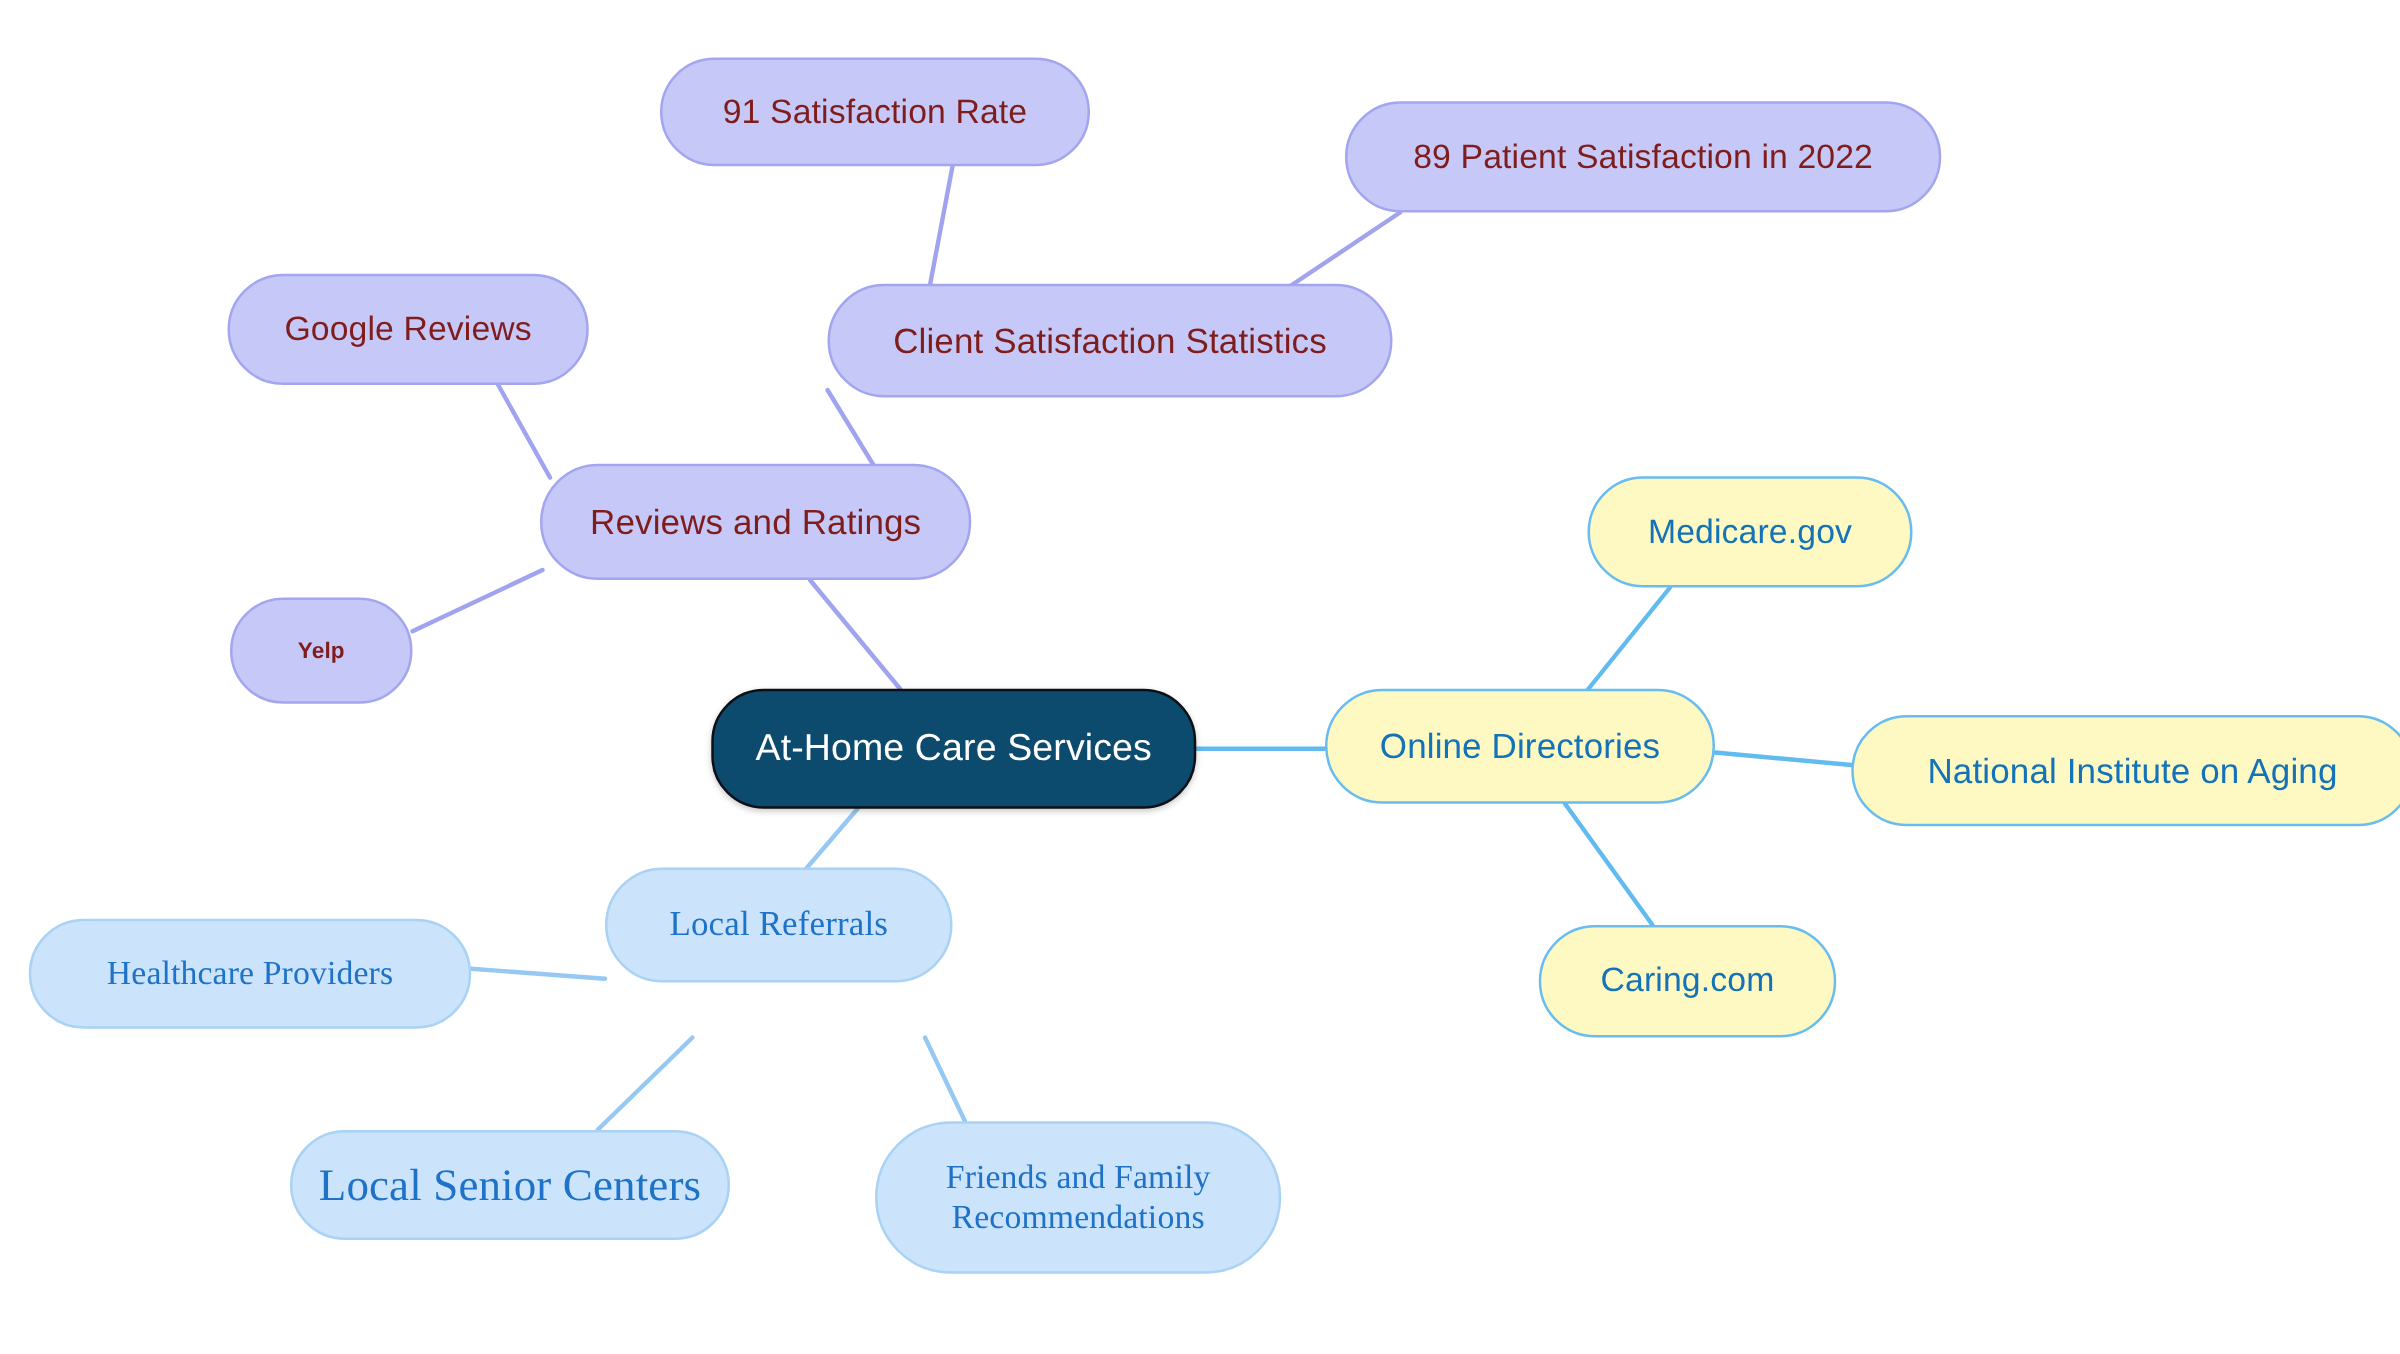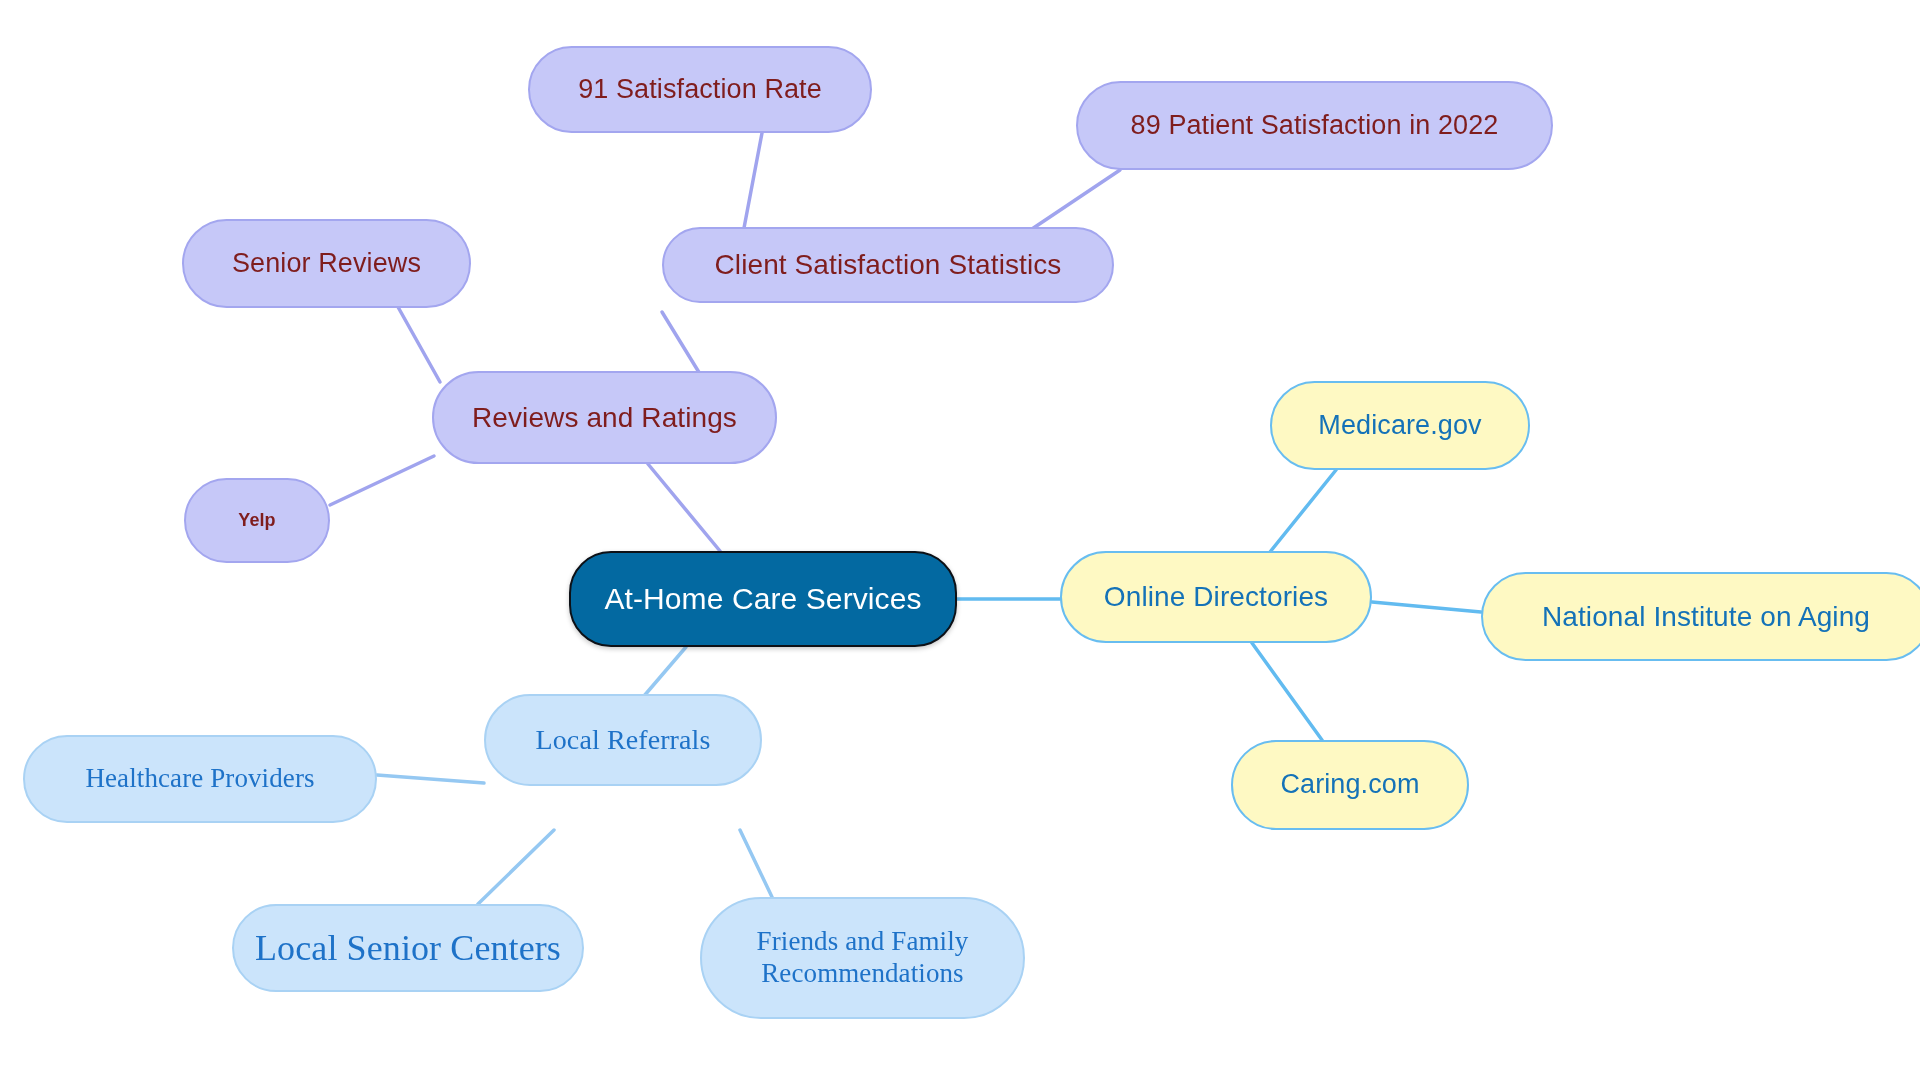--- a/index.html
+++ b/index.html
@@ -34,21 +34,21 @@
     justify-content: center;
     text-align: center;
     border-radius: 999px;
     border-style: solid;
     border-width: 2px;
     line-height: 1.18;
     white-space: pre-line;
     letter-spacing: 0.1px;
   }
   .node-root {
-    background: #0369a1;
+    background: #0c4a6e;
     border-color: #0d1117;
     color: #ffffff;
     border-radius: 42px;
     box-shadow: 0 2px 5px rgba(0,0,0,0.22);
   }
   .node-purple {
     background: #c6c8f8;
     border-color: #a3a6ef;
     color: #7f1d1d;
   }
@@ -80,23 +80,23 @@
       <line x1="1372" y1="602" x2="1481" y2="612" stroke="#62bbf0" stroke-width="3.5" stroke-linecap="round"></line>
       <line x1="1252" y1="643" x2="1322" y2="740" stroke="#62bbf0" stroke-width="3.5" stroke-linecap="round"></line>
       <line x1="686" y1="647" x2="608" y2="738" stroke="#95c8f2" stroke-width="3.5" stroke-linecap="round"></line>
       <line x1="484" y1="783" x2="377" y2="775" stroke="#95c8f2" stroke-width="3.5" stroke-linecap="round"></line>
       <line x1="554" y1="830" x2="478" y2="904" stroke="#95c8f2" stroke-width="3.5" stroke-linecap="round"></line>
       <line x1="740" y1="830" x2="772" y2="897" stroke="#95c8f2" stroke-width="3.5" stroke-linecap="round"></line>
     </svg>
   <div id="node-layer">
       <div class="node node-root" style="left: 569px; top: 551px; width: 388px; height: 96px; font-size: 30px;">At-Home Care Services</div>
       <div class="node node-purple" style="left: 432px; top: 371px; width: 345px; height: 93px; font-size: 28px;">Reviews and Ratings</div>
-      <div class="node node-purple" style="left: 182px; top: 219px; width: 289px; height: 89px; font-size: 27px;">Senior Reviews</div>
+      <div class="node node-purple" style="left: 182px; top: 219px; width: 289px; height: 89px; font-size: 27px;">Google Reviews</div>
       <div class="node node-purple" style="left: 184px; top: 478px; width: 146px; height: 85px; font-size: 18px; font-weight: bold;">Yelp</div>
-      <div class="node node-purple" style="left: 662px; top: 227px; width: 452px; height: 76px; font-size: 28px;">Client Satisfaction Statistics</div>
+      <div class="node node-purple" style="left: 662px; top: 227px; width: 452px; height: 91px; font-size: 28px;">Client Satisfaction Statistics</div>
       <div class="node node-purple" style="left: 528px; top: 46px; width: 344px; height: 87px; font-size: 27px;">91 Satisfaction Rate</div>
       <div class="node node-purple" style="left: 1076px; top: 81px; width: 477px; height: 89px; font-size: 27px;">89 Patient Satisfaction in 2022</div>
       <div class="node node-blue-mid" style="left: 1060px; top: 551px; width: 312px; height: 92px; font-size: 28px;">Online Directories</div>
       <div class="node node-blue-mid" style="left: 1270px; top: 381px; width: 260px; height: 89px; font-size: 27px;">Medicare.gov</div>
       <div class="node node-blue-mid" style="left: 1481px; top: 572px; width: 450px; height: 89px; font-size: 28px;">National Institute on Aging</div>
       <div class="node node-blue-mid" style="left: 1231px; top: 740px; width: 238px; height: 90px; font-size: 27px;">Caring.com</div>
       <div class="node node-blue-light" style="left: 484px; top: 694px; width: 278px; height: 92px; font-size: 28px;">Local Referrals</div>
       <div class="node node-blue-light" style="left: 23px; top: 735px; width: 354px; height: 88px; font-size: 27px;">Healthcare Providers</div>
       <div class="node node-blue-light" style="left: 232px; top: 904px; width: 352px; height: 88px; font-size: 36px;">Local Senior Centers</div>
       <div class="node node-blue-light" style="left: 700px; top: 897px; width: 325px; height: 122px; font-size: 27px;">Friends and Family

